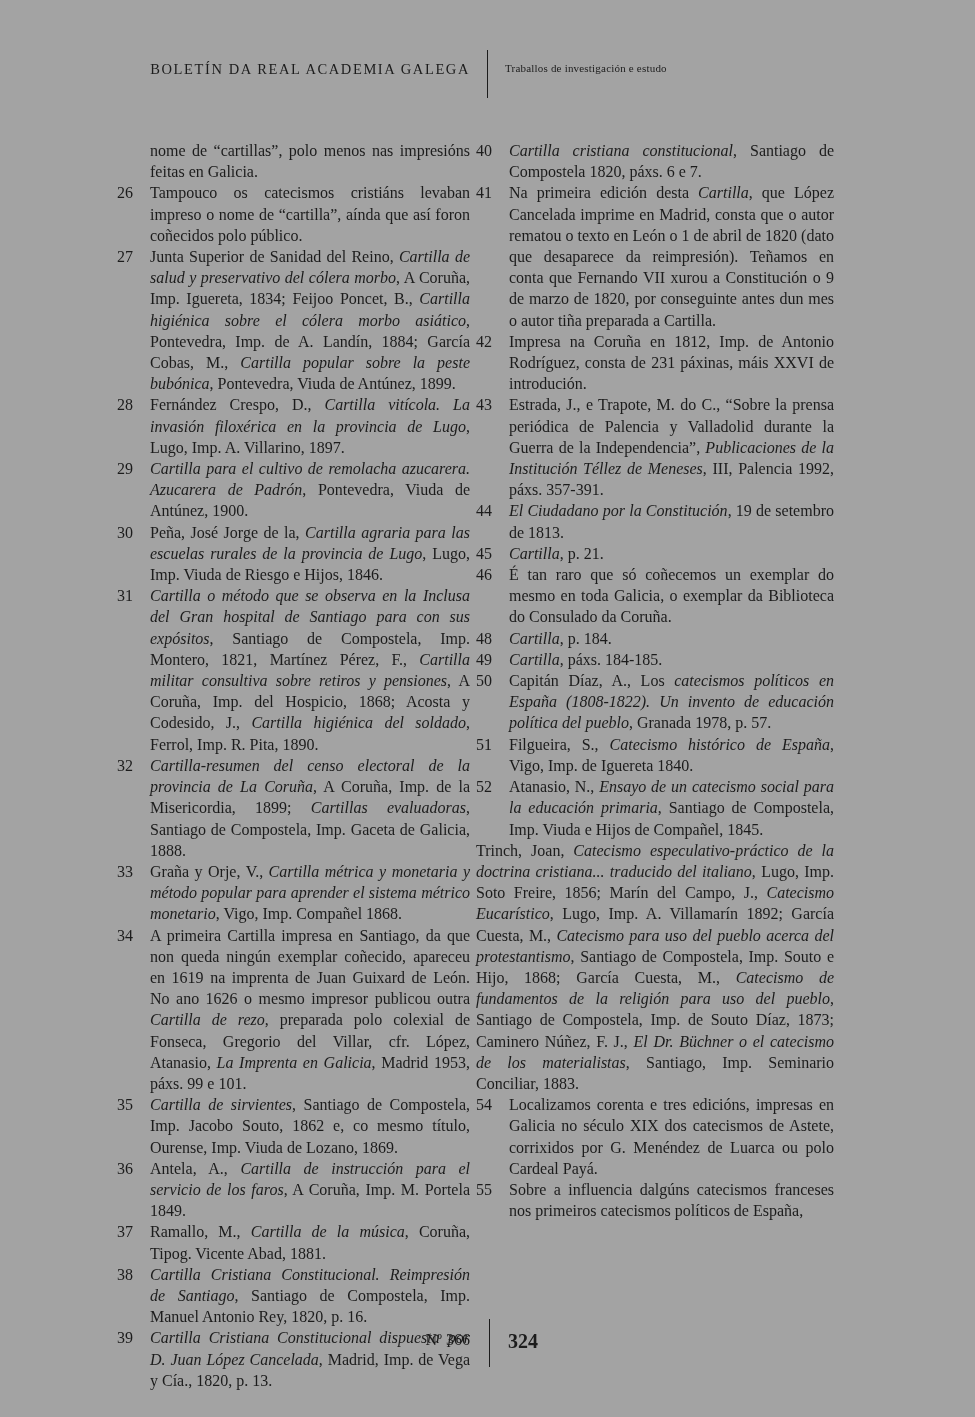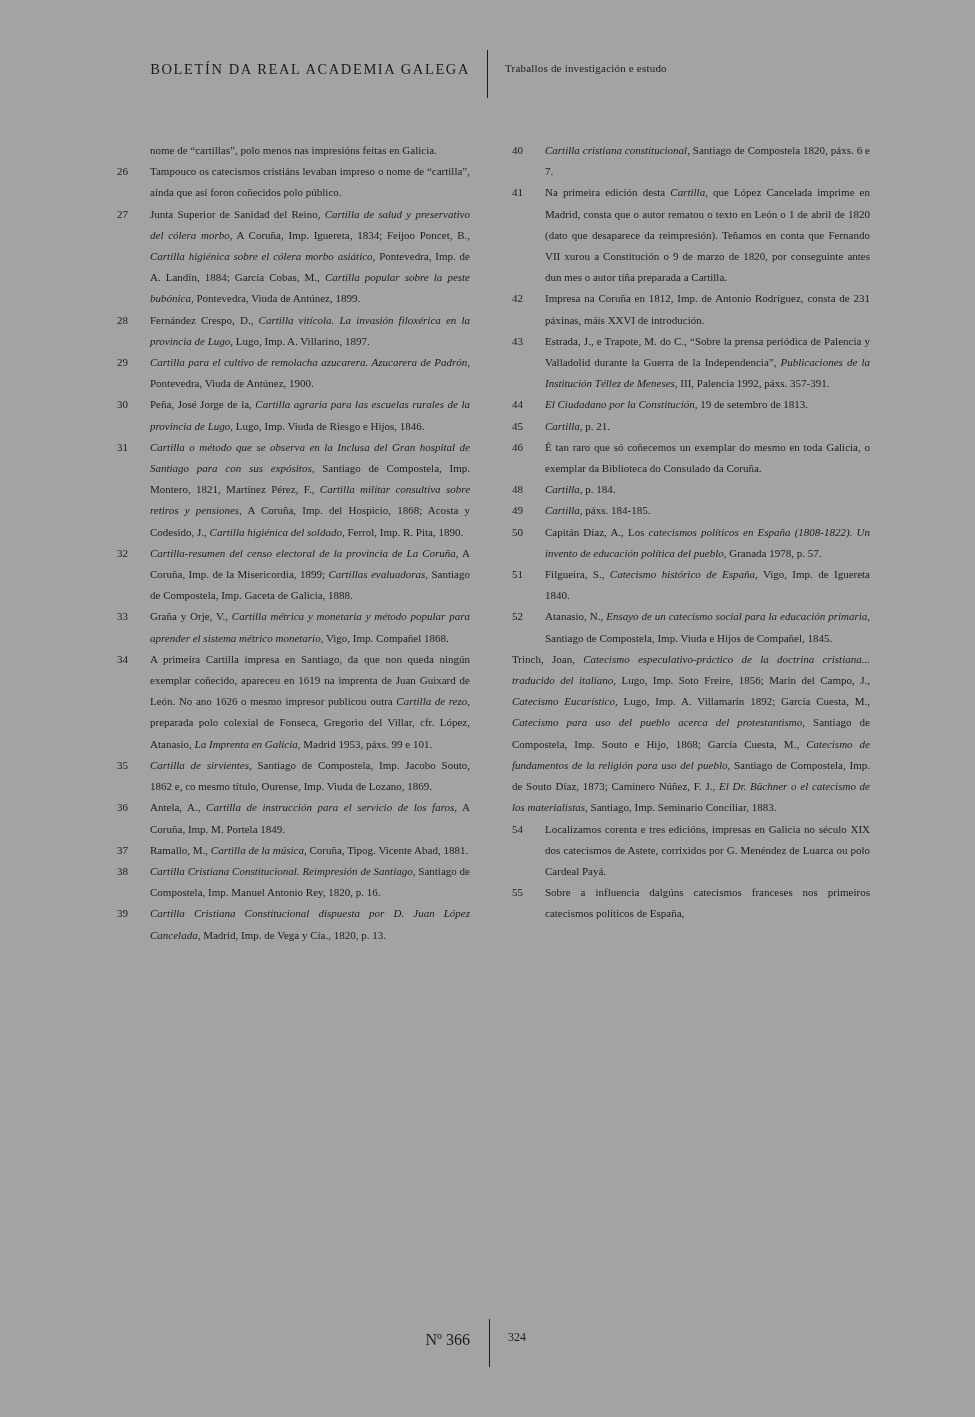--- a/index.html
+++ b/index.html
@@ -18,38 +18,38 @@
     text-align:right; font-size:14.5px; letter-spacing:1.6px; white-space:nowrap;
   }
   .header-divider {
     position:absolute; left:487px; top:50px; width:1px; height:48px; background:#1c1c1c;
   }
   .header-right {
     position:absolute; left:505px; top:62px; font-size:11px; letter-spacing:0.2px; white-space:nowrap;
   }
 
   
-  .col { position:absolute; top:140px; font-size:11px; line-height:21.2px; }
+  .col { position:absolute; top:140px; font-size:16px; line-height:21.2px; }
   .col-left  { left:117px; width:353px; }
-  .col-right { left:512px; width:358px; }
+  .col-right { left:476px; width:358px; }
   .note { display:flex; }
   .note-num { flex:0 0 33px; width:33px; }
   .note-text { flex:1; text-align:justify; hyphens:none; }
   .it { font-style:italic; }
 
   
   .footer-issue {
     position:absolute; top:1331px; left:318px; width:152px;
     text-align:right; font-size:16px; white-space:nowrap;
   }
   .footer-divider {
     position:absolute; left:489px; top:1319px; width:1px; height:48px; background:#1c1c1c;
   }
   .footer-page {
-    position:absolute; left:508px; top:1330px; font-size:12px; font-weight:normal;
+    position:absolute; left:508px; top:1330px; font-size:20px; font-weight:bold;
   }
 </style>
 </head>
 <body>
 
 <div class="page">
 
   <div class="header-left">BOLETÍN DA REAL ACADEMIA GALEGA</div>
   <div class="header-divider"></div>
   <div class="header-right">Traballos de investigación e estudo</div>

